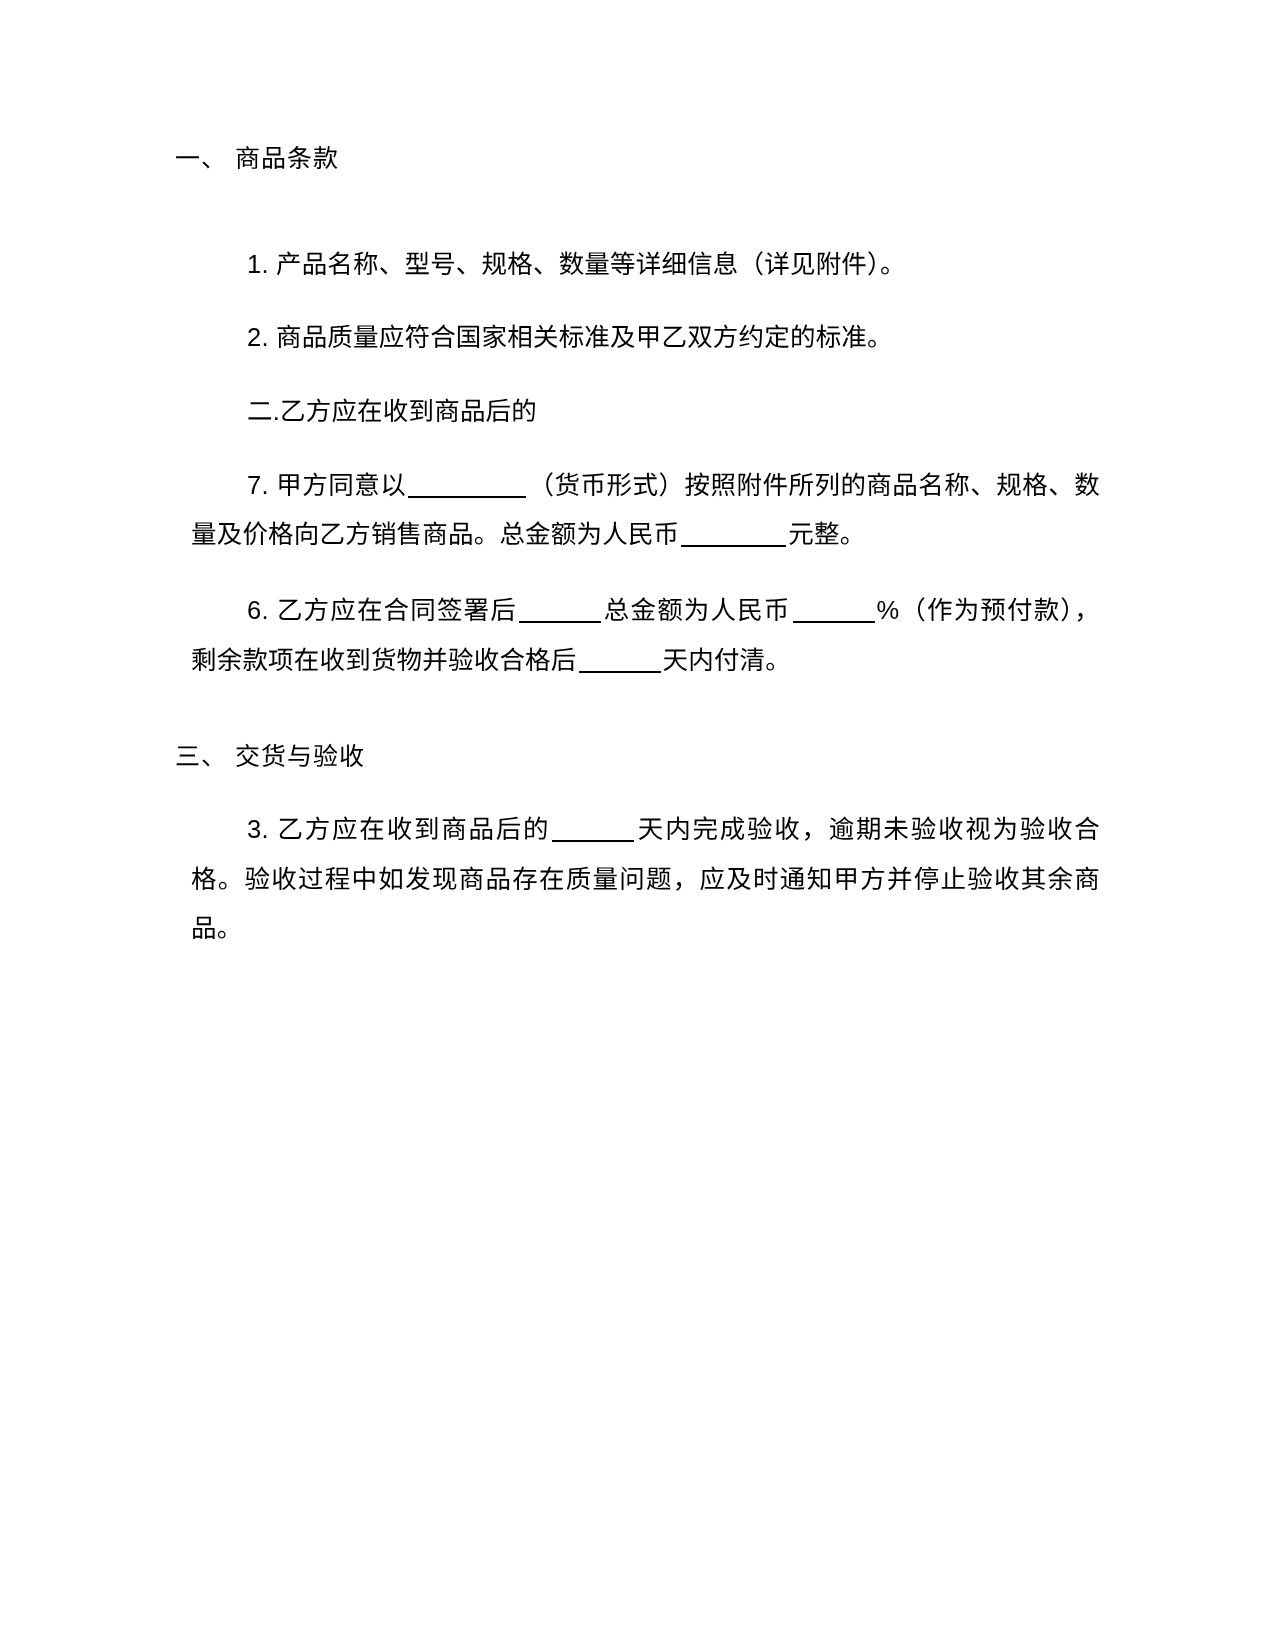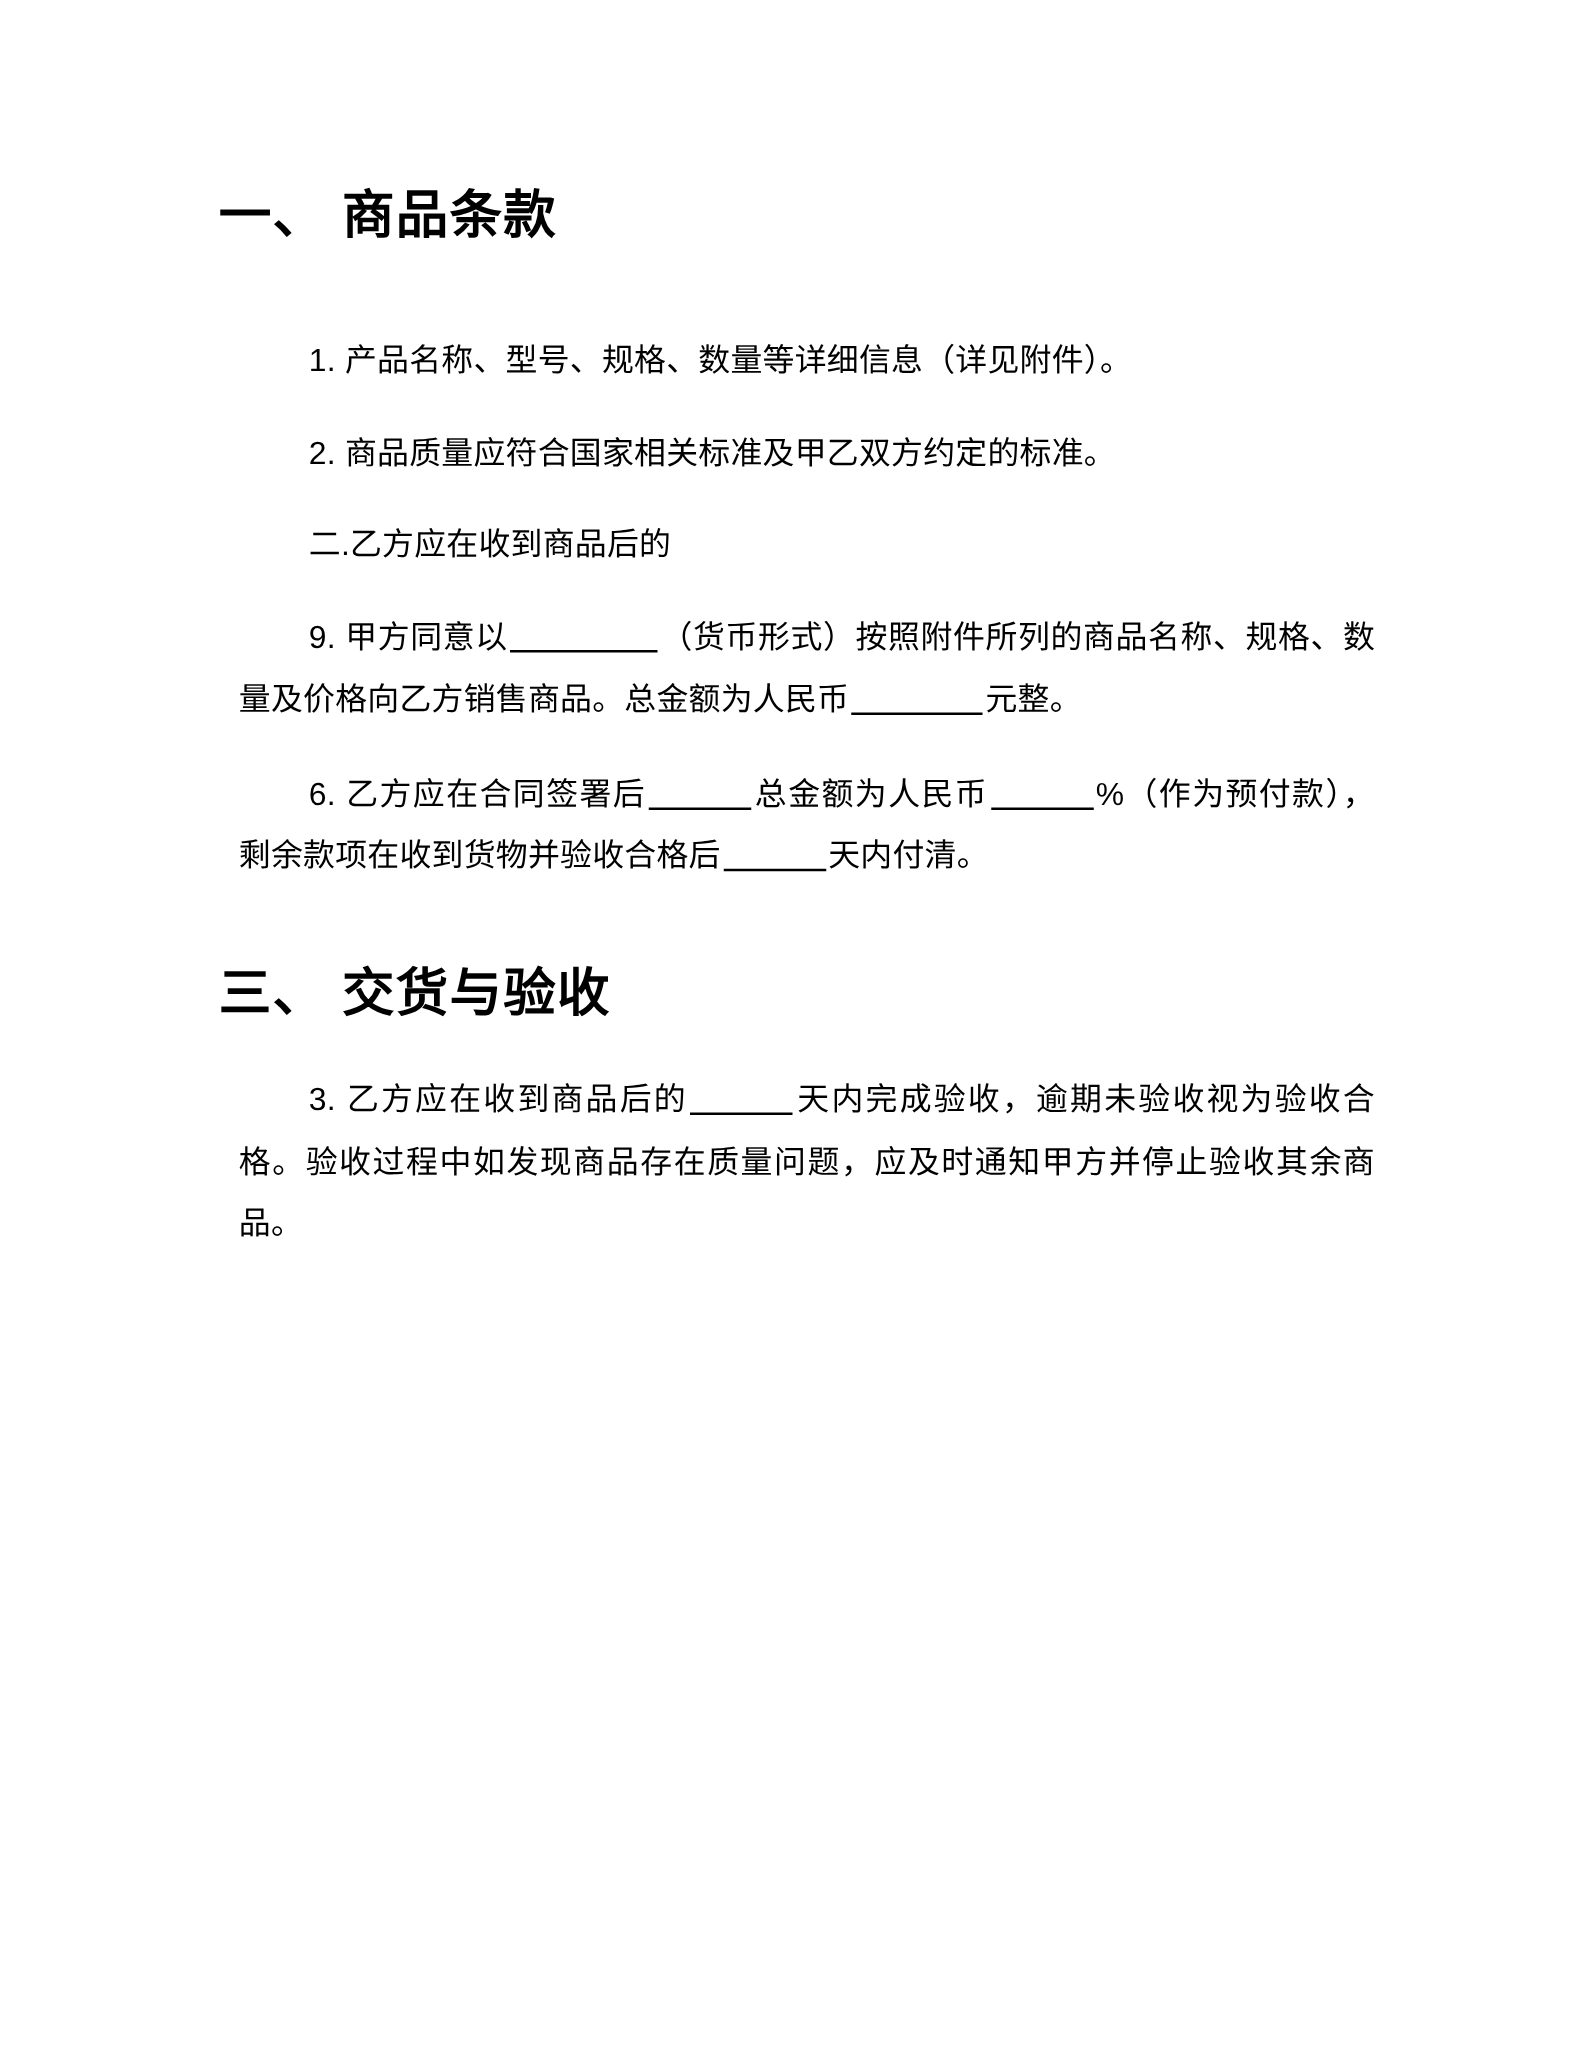--- a/index.html
+++ b/index.html
@@ -16,22 +16,22 @@
     overflow: hidden;
   }
   .page {
     position: relative;
     width: 1275px;
     height: 1650px;
     box-sizing: border-box;
     padding: 140px 175px 0 175px;
   }
   .section-heading {
-    font-size: 42px;
-    font-weight: bold;
+    font-size: 25px;
+    font-weight: normal;
     letter-spacing: 1px;
     line-height: 1.5;
     margin: 0;
   }
   .heading-gap-1 { margin-bottom: 62px; }
   .heading-gap-2 { margin-top: 52px; margin-bottom: 30px; }
 
   .para {
     font-size: 25.5px;
     line-height: 1.95;
@@ -74,21 +74,21 @@
 
   <h1 class="section-heading heading-gap-1">一、 商品条款</h1>
 
   <p class="para indent block-1">1. 产品名称、型号、规格、数量等详细信息（详见附件）。</p>
 
   <p class="para indent block-1">2. 商品质量应符合国家相关标准及甲乙双方约定的标准。</p>
 
   <p class="para indent block-1">二.乙方应在收到商品后的</p>
 
   <p class="para indent tight">
-    <span>9. 甲方同意以</span><span class="blank-xl"></span><span>（货币形式）按照附件所列的商品名称、规格、数量及价格向乙方销售商品。总金额为人民币</span><span class="blank-lg"></span><span>元整。</span>
+    <span>7. 甲方同意以</span><span class="blank-xl"></span><span>（货币形式）按照附件所列的商品名称、规格、数量及价格向乙方销售商品。总金额为人民币</span><span class="blank-lg"></span><span>元整。</span>
   </p>
 
   <p class="para indent tight">
     <span>6. 乙方应在合同签署后</span><span class="blank-md"></span><span>总金额为人民币</span><span class="blank-md"></span><span>%（作为预付款），剩余款项在收到货物并验收合格后</span><span class="blank-md"></span><span>天内付清。</span>
   </p>
 
   <h1 class="section-heading heading-gap-2">三、 交货与验收</h1>
 
 
   <p class="para indent tight">

